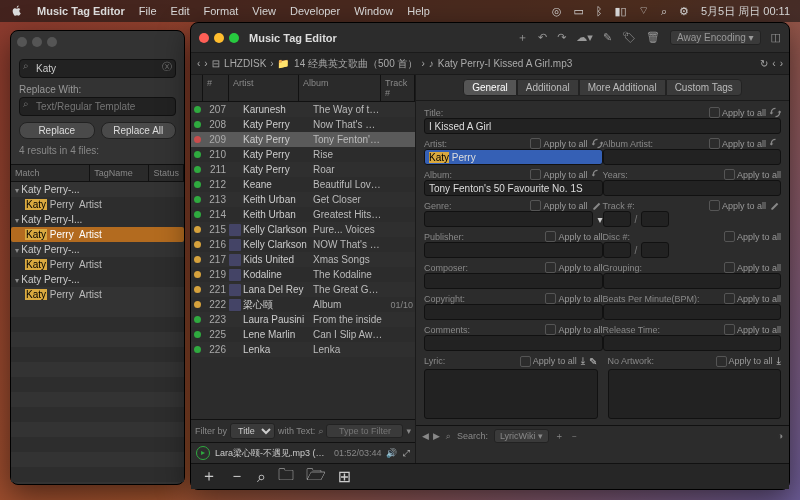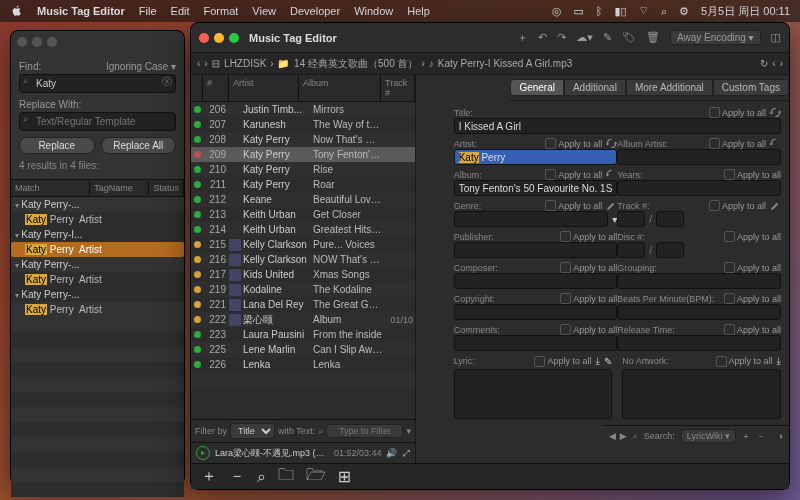--- a/index.html
+++ b/index.html
@@ -51,21 +51,21 @@
 .tr-art { width: 70px; overflow: hidden; white-space: nowrap; text-overflow: ellipsis; }
 .tr-alb { flex: 1; overflow: hidden; white-space: nowrap; text-overflow: ellipsis; color: #bbb; }
 .tr-trk { width: 30px; text-align: right; color: #888; font-size: 9px; }
 .list-filter { border-top: 1px solid #111; padding: 3px 4px; display: flex; gap: 3px; align-items: center; font-size: 9px; color: #888; }
 .list-filter select, .list-filter input { background: #3a3a3a; border: 1px solid #222; border-radius: 3px; color: #ccc; font-size: 9px; padding: 1px 3px; }
 .nowplaying { border-top: 1px solid #111; padding: 3px 5px; display: flex; align-items: center; gap: 5px; font-size: 9px; }
 .nowplaying .play { width: 14px; height: 14px; border-radius: 50%; border: 1px solid #2faa3f; color: #2faa3f; text-align: center; line-height: 12px; font-size: 8px; }
 .np-name { flex: 1; overflow: hidden; white-space: nowrap; text-overflow: ellipsis; color: #ccc; }
 .np-time { color: #888; }
 
-.detail-pane { flex: 1; display: flex; flex-direction: column; align-items: flex-end; }
+.detail-pane { flex: 1; display: flex; flex-direction: column; }
 .tabs { display: flex; justify-content: center; gap: 0; padding: 4px 0; font-size: 10px; border-bottom: 1px solid #1a1a1a; }
 .tabs .tab { padding: 2px 8px; background: #3a3a3a; border: 1px solid #222; color: #bbb; }
 .tabs .tab:first-child { border-radius: 4px 0 0 4px; }
 .tabs .tab:last-child { border-radius: 0 4px 4px 0; }
 .tabs .tab.active { background: #555; color: #fff; }
 .form { padding: 6px 8px; font-size: 10px; display: grid; grid-template-columns: 1fr 1fr; gap: 4px 0; }
 .form .full { grid-column: 1/3; }
 .fld label { color: #888; display: block; font-size: 9px; }
 .fld .row { display: flex; align-items: center; gap: 4px; }
 .fld .inp { flex: 1; background: #222; border: 1px solid #111; border-radius: 3px; color: #ddd; padding: 2px 4px; font-size: 10px; min-width: 0; height: 16px; }
@@ -116,24 +116,20 @@
 
 <div class="find-panel">
   <div class="find-head">
     <div class="traffic">
         <span class="tl"></span>
         <span class="tl"></span>
         <span class="tl"></span>
       </div>
   </div>
   <div class="find-body">
-    <div class="lbl">
-        <span>Find:</span>
-        <span><span>Ignoring Case</span> ▾</span>
-      </div>
     <div style="position:relative">
       <input style="padding-left: 16px;" value="Katy">
       <span style="position:absolute;left:4px;top:3px;color:#777;font-size:10px">⌕</span>
       <span style="position:absolute;right:4px;top:3px;color:#777;font-size:10px">ⓧ</span>
     </div>
     <div class="lbl" style="margin-top:6px">
         <span>Replace With:</span>
       </div>
     <div style="position:relative">
       <input style="padding-left: 16px;" placeholder="Text/Regular Template">
@@ -215,28 +211,20 @@
       <div class="list-head">
         <div class="lh-dot"></div>
         <div class="lh-num">#</div>
         <div class="lh-art">Artist</div>
         <div class="lh-alb">Album</div>
         <div class="lh-trk">Track #</div>
       </div>
       <div class="list-body" id="track-list">
           <div class="track-row">
             <span class="tr-dot"><span class="dot-g"></span></span>
-            <span class="tr-num">206</span>
-            <span style="width:14px"></span>
-            <span class="tr-art">Justin Timb...</span>
-            <span class="tr-alb">Mirrors</span>
-            <span class="tr-trk"></span>
-          </div>
-          <div class="track-row">
-            <span class="tr-dot"><span class="dot-g"></span></span>
             <span class="tr-num">207</span>
             <span style="width:14px"></span>
             <span class="tr-art">Karunesh</span>
             <span class="tr-alb">The Way of the Heart</span>
             <span class="tr-trk"></span>
           </div>
           <div class="track-row">
             <span class="tr-dot"><span class="dot-g"></span></span>
             <span class="tr-num">208</span>
             <span style="width:14px"></span>

